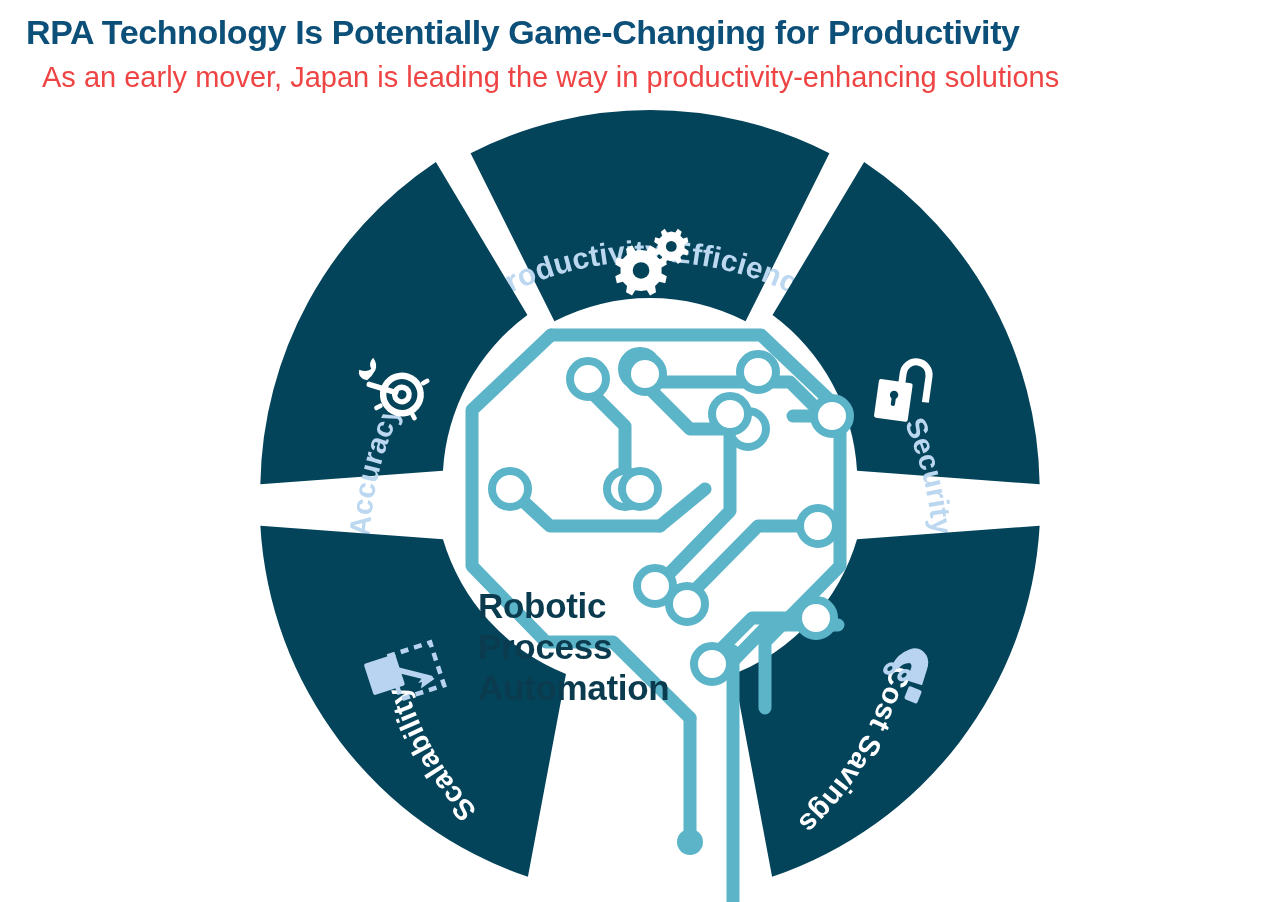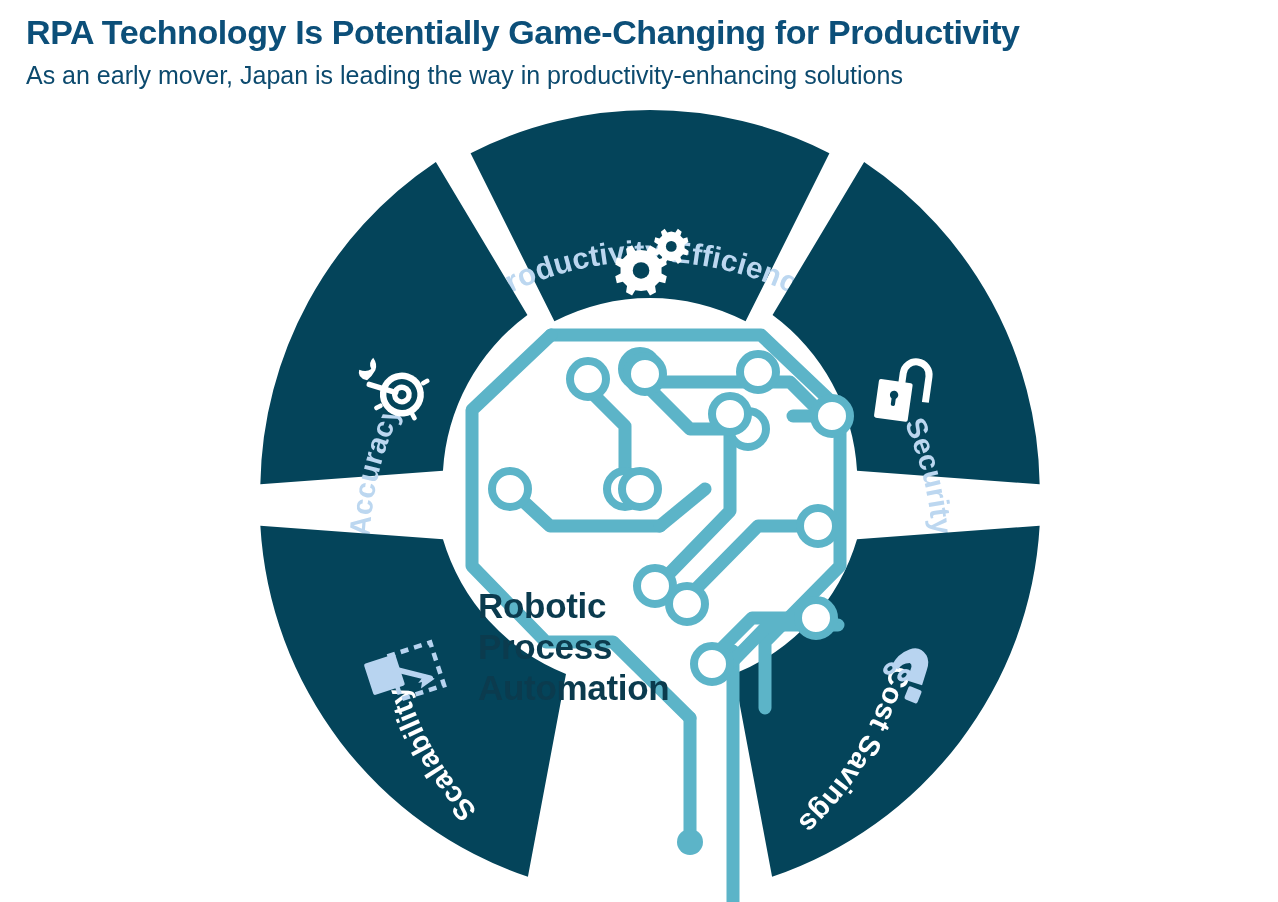--- a/index.html
+++ b/index.html
@@ -33,25 +33,25 @@
     font-size: 34px;
     font-weight: bold;
     color: #0c4f79;
     letter-spacing: -0.4px;
     line-height: 1.1;
     margin: 0;
     white-space: nowrap;
   }
   #subtitle {
     font-family: "Liberation Sans", sans-serif;
-    font-size: 25px;
+    font-size: 29px;
     font-weight: normal;
-    color: #0c4a6e;
+    color: #ef4444;
     line-height: 1.15;
-    margin: 10px 0 0 0;
+    margin: 10px 0 0 16px;
     white-space: nowrap;
   }
   #figure {
     position: absolute;
     left: 0;
     top: 96px;
     width: 1278px;
     height: 806px;
   }
   svg.diagram {

